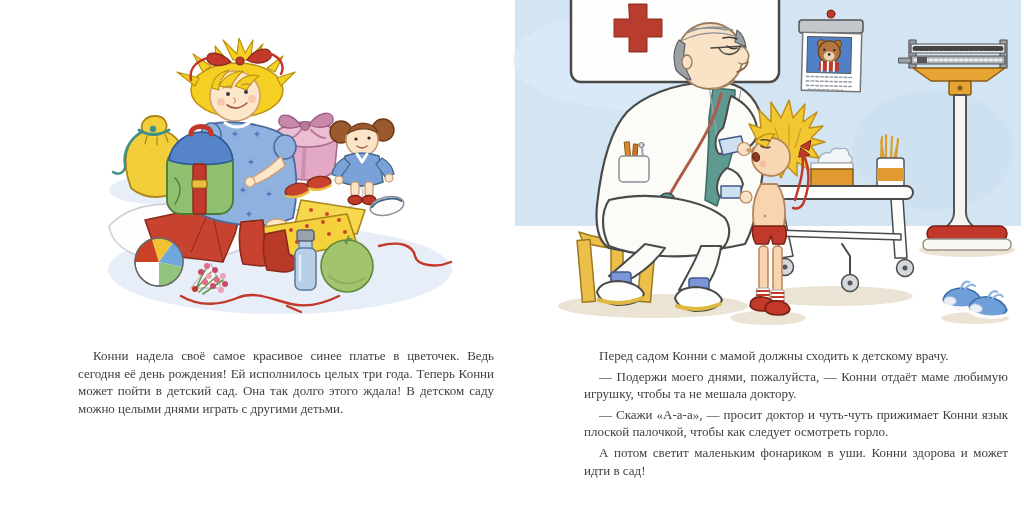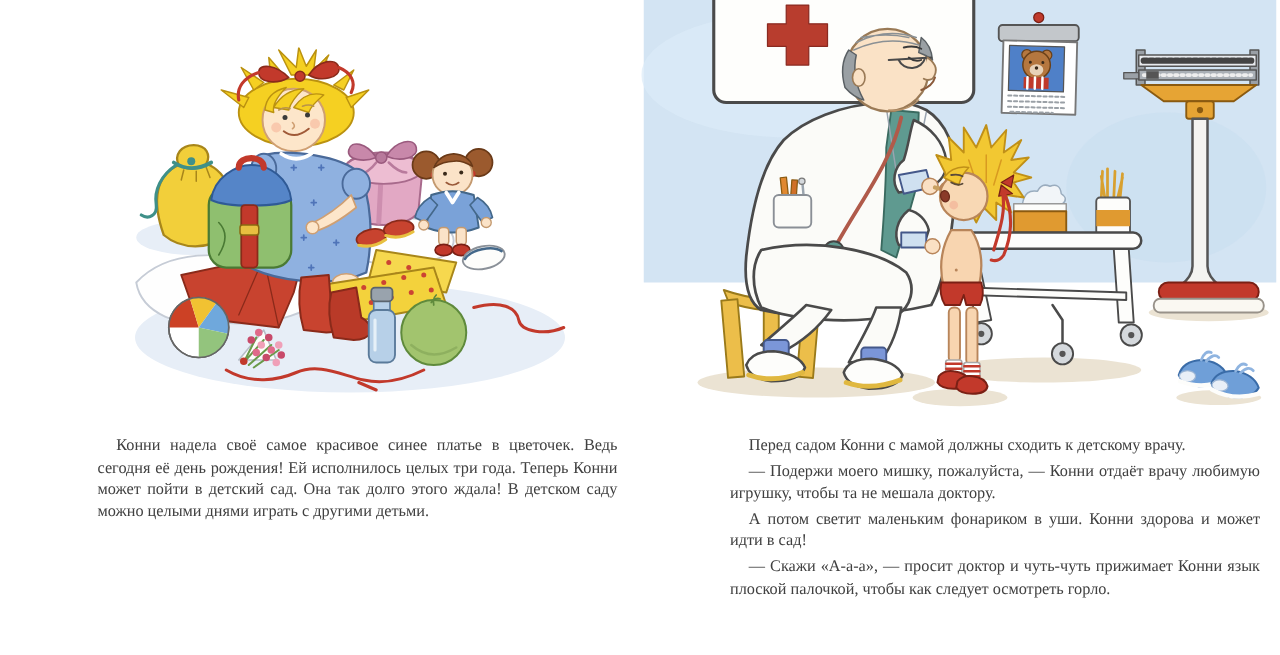--- a/index.html
+++ b/index.html
@@ -414,19 +414,19 @@
             </g>
             <use href="#sneaker-shape" transform="translate(26,9) rotate(7 450 300)"></use>
           </g>
 
         </g>
       </svg>
     </div>
 
     <div class="text-block" id="right-text">
       <p>Перед садом Конни с мамой должны сходить к детскому врачу.</p>
-      <p>— Подержи моего мишку, пожалуйста, — Конни отдаёт врачу любимую игрушку, чтобы та не мешала доктору.</p>
+      <p>— Подержи моего днями, пожалуйста, — Конни отдаёт маме любимую игрушку, чтобы та не мешала доктору.</p>
+      <p>— Скажи «А-а-а», — просит доктор и чуть-чуть прижимает Конни язык плоской палочкой, чтобы как следует осмотреть горло.</p>
       <p>А потом светит маленьким фонариком в уши. Конни здорова и может идти в сад!</p>
-      <p>— Скажи «А-а-а», — просит доктор и чуть-чуть прижимает Конни язык плоской палочкой, чтобы как следует осмотреть горло.</p>
     </div>
   </section>
 
 </div>
 
 </body></html>

